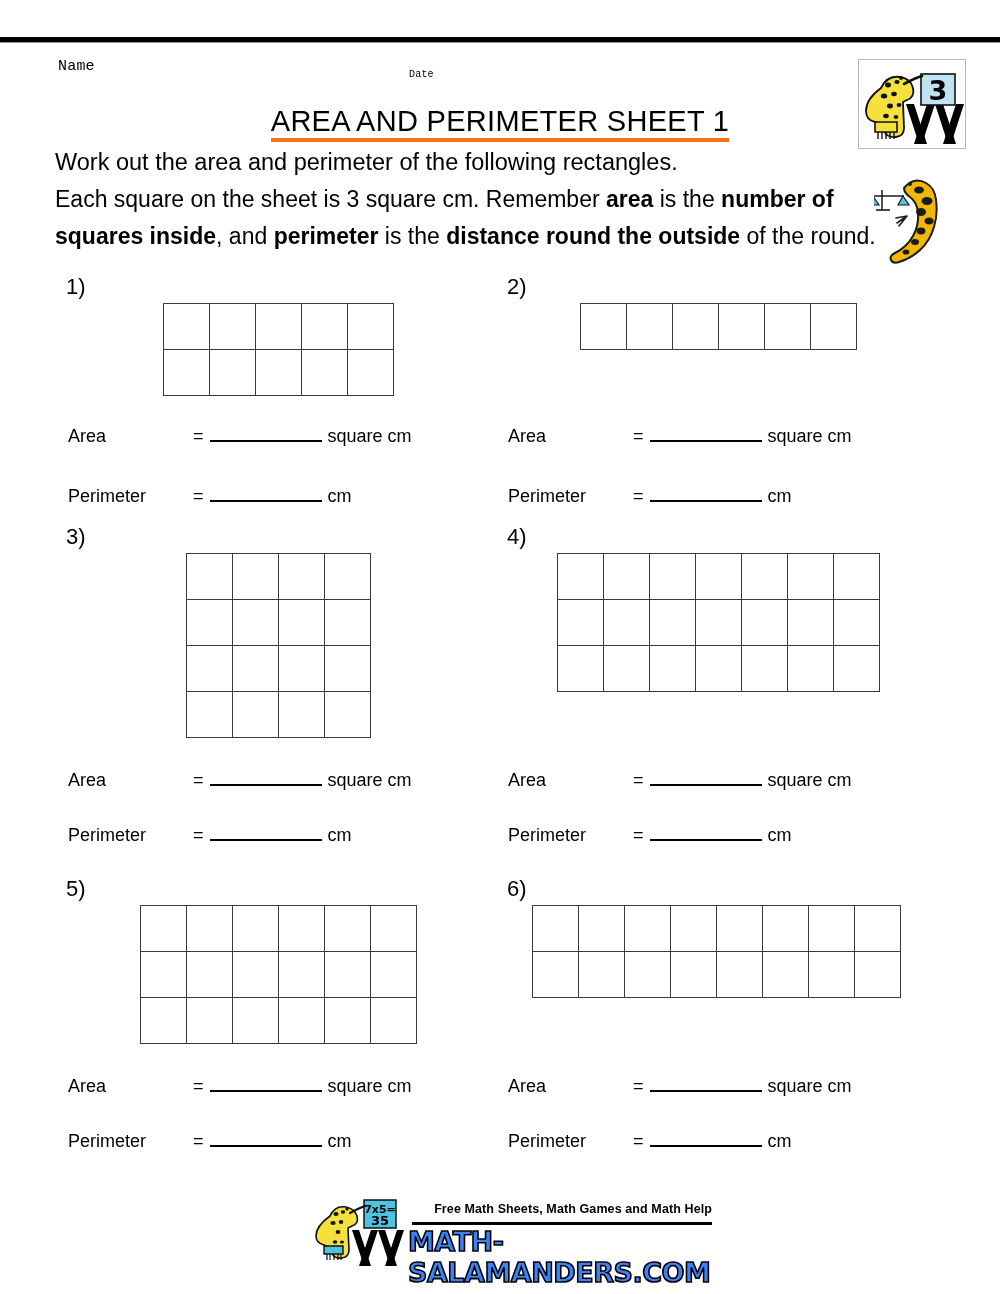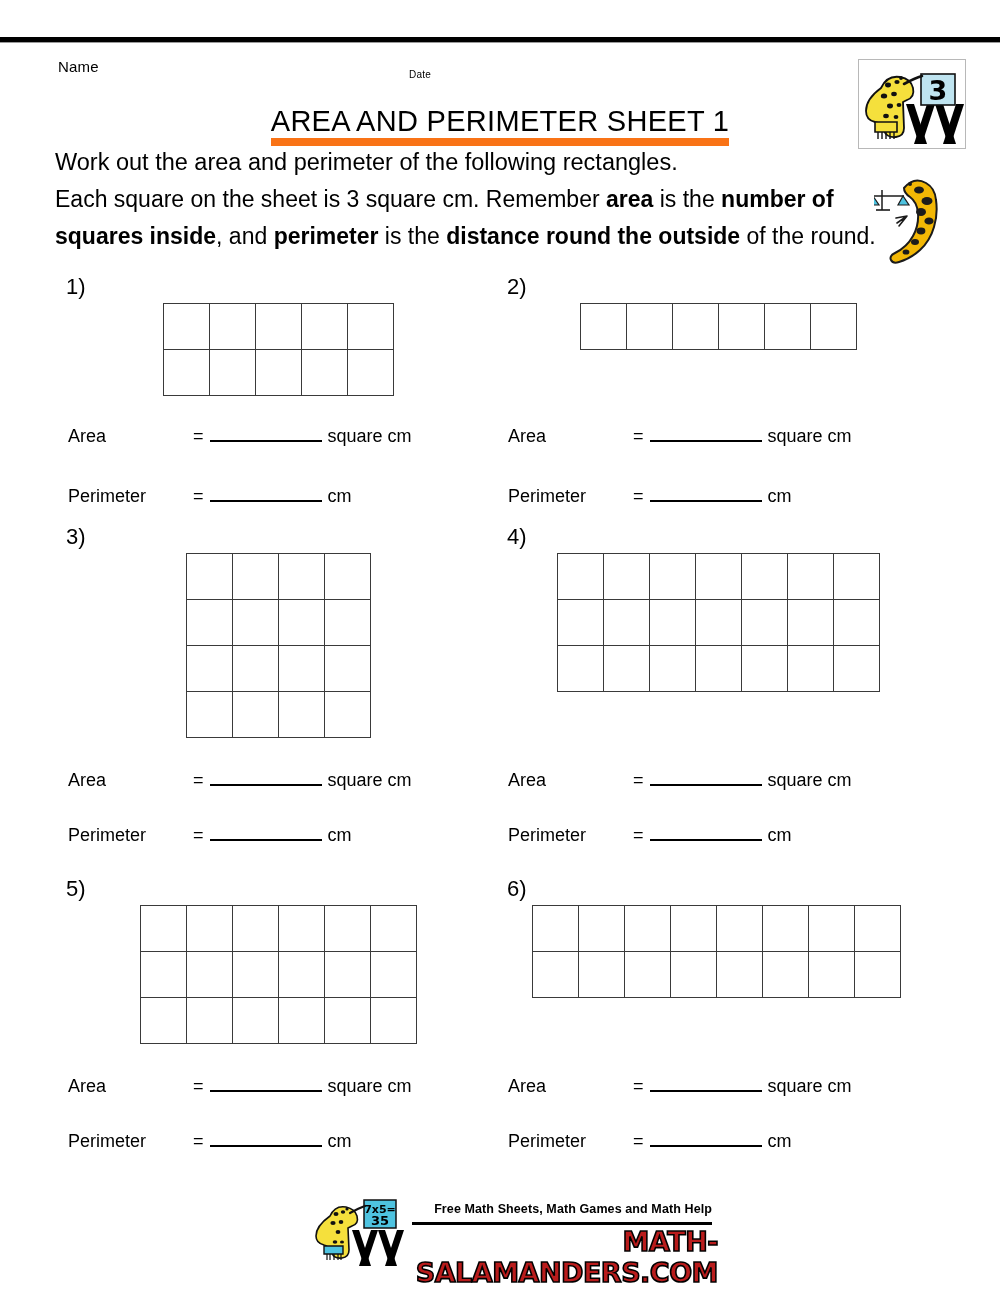--- a/index.html
+++ b/index.html
@@ -26,20 +26,21 @@
     background: #000000;
     border-bottom: 1px solid #9a9a9a;
   }
 
   
   .namedate {
     position: absolute;
     left: 0; top: 58px;
     width: 1000px;
     height: 22px;
+    font-family: Liberation Mono, monospace;
   }
   .namedate .name-label {
     position: absolute;
     left: 58px; top: 0;
     font-size: 15px;
     letter-spacing: .2px;
   }
   .namedate .date-label {
     position: absolute;
     left: 409px; top: 11px;
@@ -62,21 +63,21 @@
   .title {
     position: absolute;
     left: 0; top: 105px;
     width: 1000px;
     text-align: center;
     font-size: 29px;
     font-weight: normal;
     letter-spacing: .3px;
   }
   .title span {
-    border-bottom: 8px solid #f97316;
+    border-bottom: 4px solid #f97316;
     padding-bottom: 1px;
   }
 
   
   .instructions {
     position: absolute;
     left: 55px; top: 144px;
     width: 860px;
   }
   .instructions .line {
@@ -154,25 +155,25 @@
     position: absolute;
     left: 100px; top: 26px;
     width: 300px;
     height: 3px;
     background: #000;
   }
   .footer-url {
     position: absolute;
     left: 96px; top: 30px;
     width: 310px;
-    text-align: right;
+    text-align: left;
     font-size: 27px;
     font-weight: bold;
     letter-spacing: -0.5px;
-    color: #b91c1c;
+    color: #3b82f6;
     -webkit-text-stroke: 1.6px #000;
     font-family: "DejaVu Sans", sans-serif;
   }
 </style>
 </head>
 <body>
 
 <div class="top-rule"></div>
 
 <div class="namedate">

